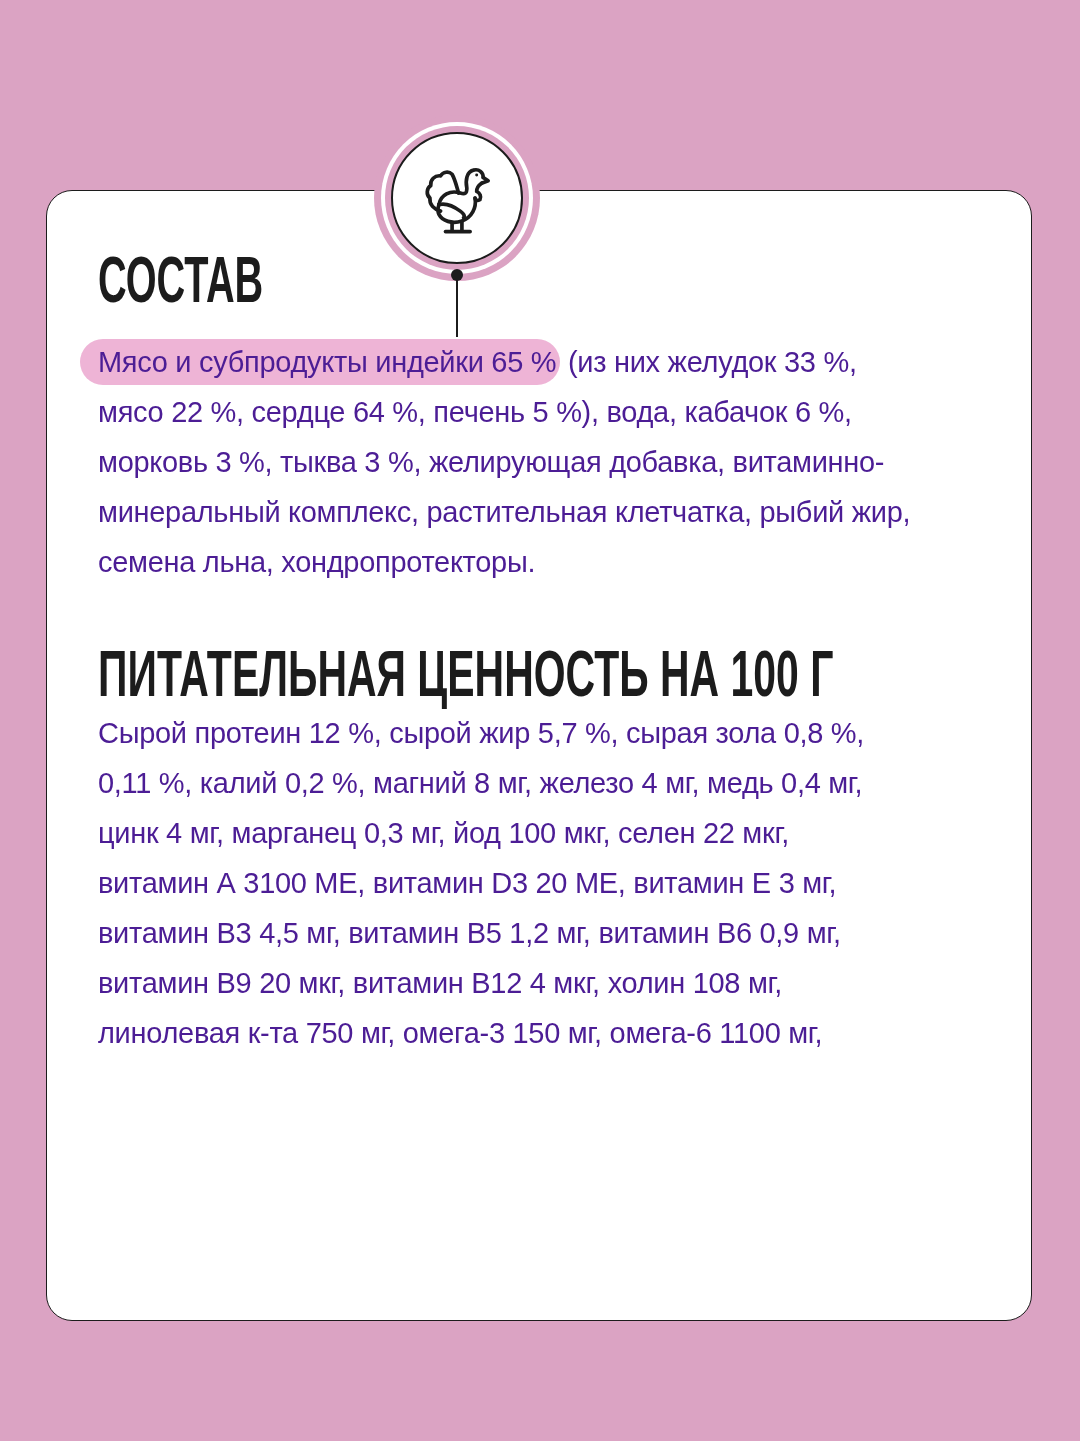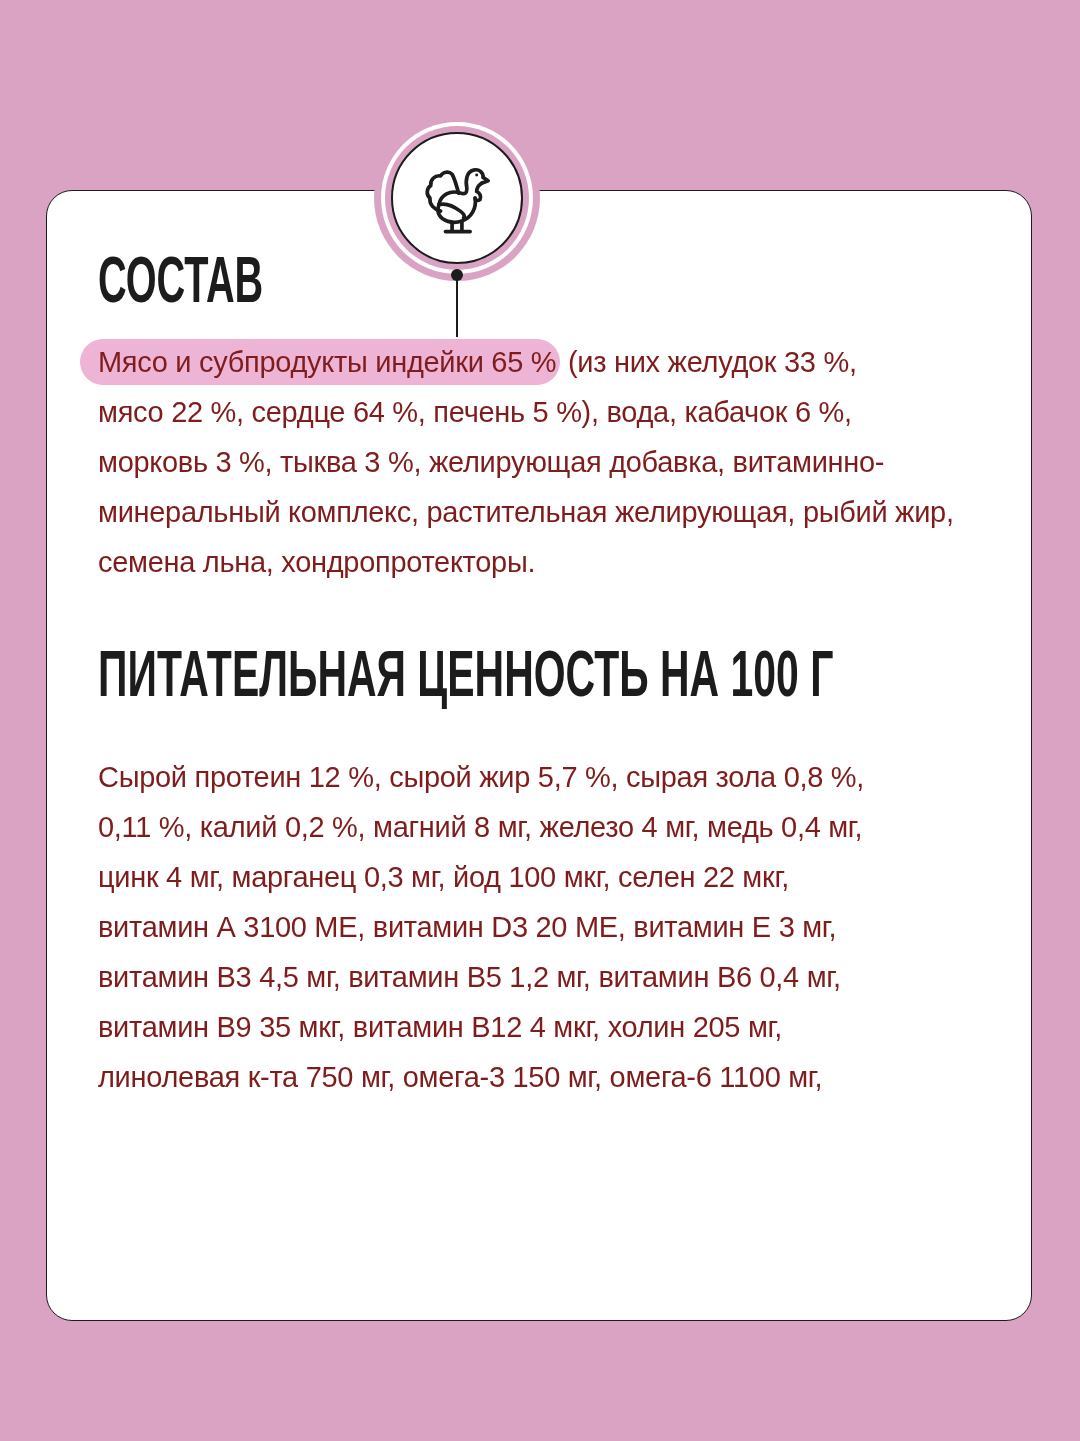--- a/index.html
+++ b/index.html
@@ -108,28 +108,28 @@
       font-size: 64px;
       transform: scaleX(0.64);
     }
     .para {
       position: absolute;
       left: 98px;
       width: 920px;
       margin: 0;
       font-size: 29px;
       line-height: 50px;
-      color: #7f1d1d;
+      color: #4c1d95;
       letter-spacing: -0.3px;
     }
     .para-composition {
       top: 337px;
     }
     .para-nutrition {
-      top: 752px;
+      top: 708px;
     }
     .line {
       display: block;
       white-space: nowrap;
     }
     .highlight {
       background: #EEB4D6;
       border-radius: 24px;
       padding: 7px 4px 7px 18px;
       margin-left: -18px;
@@ -168,27 +168,27 @@
 
 <div class="connector-dot"></div>
 <div class="connector-line"></div>
 
 <h1 class="section-title title-composition">СОСТАВ</h1>
 
 <p class="para para-composition">
   <span class="line"><span class="highlight">Мясо и субпродукты индейки 65 %</span><span> (из них желудок 33 %,</span></span>
   <span class="line">мясо 22 %, сердце 64 %, печень 5 %), вода, кабачок 6 %,</span>
   <span class="line">морковь 3 %, тыква 3 %, желирующая добавка, витаминно-</span>
-  <span class="line">минеральный комплекс, растительная желирующая, рыбий жир,</span>
+  <span class="line">минеральный комплекс, растительная клетчатка, рыбий жир,</span>
   <span class="line">семена льна, хондропротекторы.</span>
 </p>
 
 <h2 class="section-title title-nutrition">ПИТАТЕЛЬНАЯ ЦЕННОСТЬ НА 100 Г</h2>
 
 <p class="para para-nutrition">
   <span class="line">Сырой протеин 12 %, сырой жир 5,7 %, сырая зола 0,8 %,</span>
   <span class="line">0,11 %, калий 0,2 %, магний 8 мг, железо 4 мг, медь 0,4 мг,</span>
   <span class="line">цинк 4 мг, марганец 0,3 мг, йод 100 мкг, селен 22 мкг,</span>
   <span class="line">витамин А 3100 МЕ, витамин D3 20 МЕ, витамин Е 3 мг,</span>
-  <span class="line">витамин В3 4,5 мг, витамин В5 1,2 мг, витамин В6 0,4 мг,</span>
-  <span class="line">витамин В9 35 мкг, витамин В12 4 мкг, холин 205 мг,</span>
+  <span class="line">витамин В3 4,5 мг, витамин В5 1,2 мг, витамин В6 0,9 мг,</span>
+  <span class="line">витамин В9 20 мкг, витамин В12 4 мкг, холин 108 мг,</span>
   <span class="line">линолевая к-та 750 мг, омега-3 150 мг, омега-6 1100 мг,</span>
 </p>
 
 </body></html>

